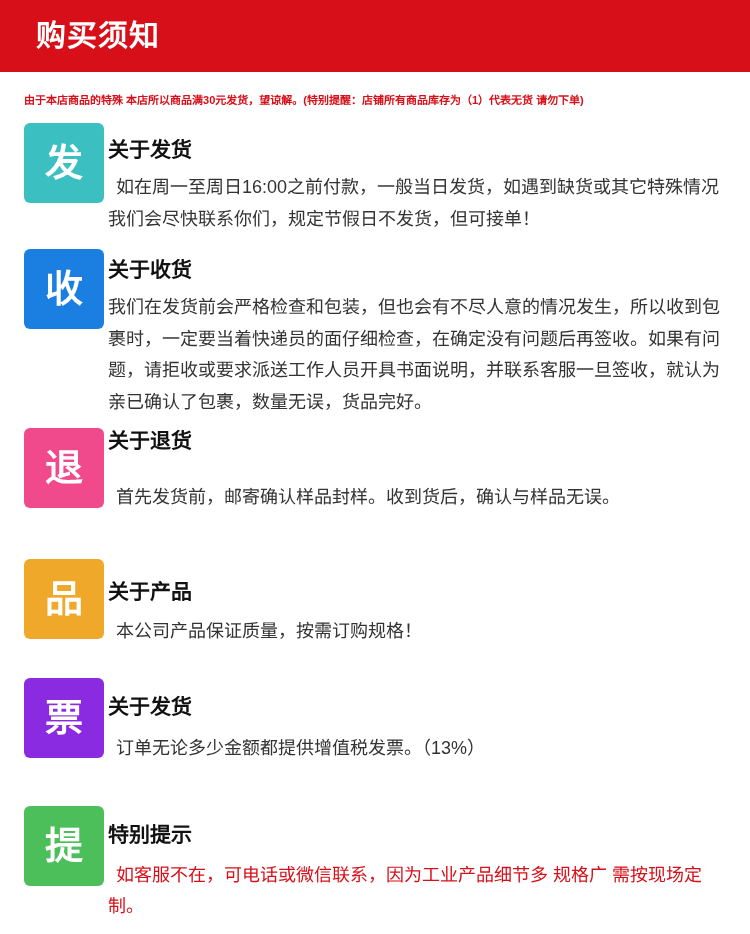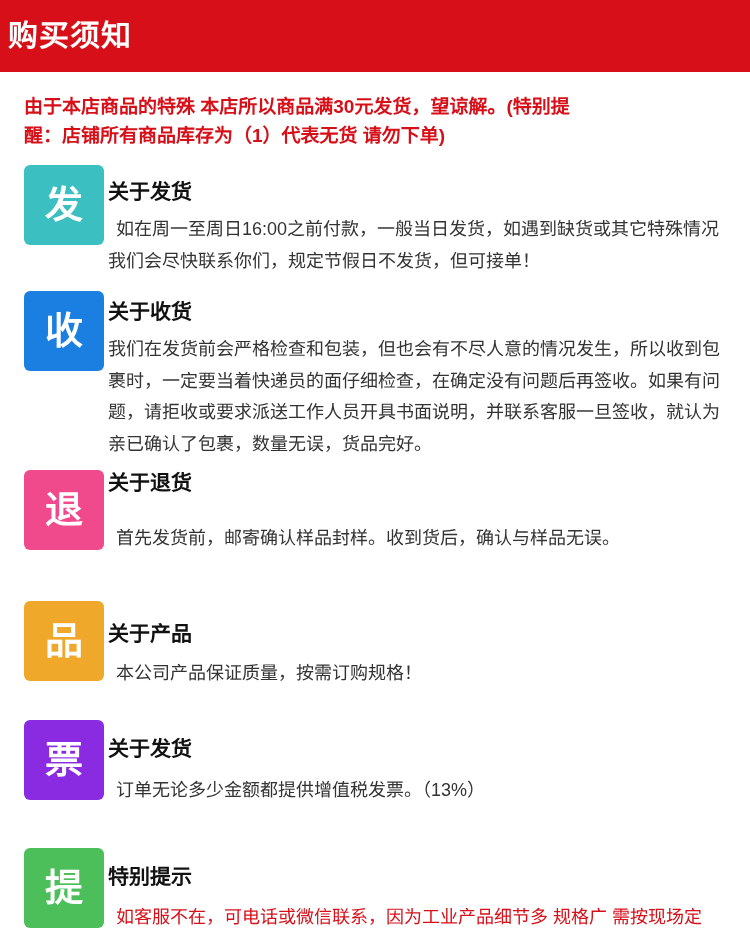--- a/index.html
+++ b/index.html
@@ -23,35 +23,35 @@
   }
 
   
   .header {
     width: 750px;
     height: 72px;
     background: #d60f18;
     display: flex;
     align-items: center;
     box-sizing: border-box;
-    padding-left: 8px;
+    padding-left: 36px;
   }
   .header-title {
     color: #ffffff;
     font-size: 30px;
     font-weight: bold;
     letter-spacing: 1px;
     line-height: 1;
   }
 
   
   .notice {
     margin: 20px 24px 0 24px;
     color: #d60f18;
-    font-size: 19px;
+    font-size: 11px;
     font-weight: bold;
     line-height: 1.55;
     width: 560px;
   }
 
   
   .sections {
     margin-top: 14px;
   }
   .section {

